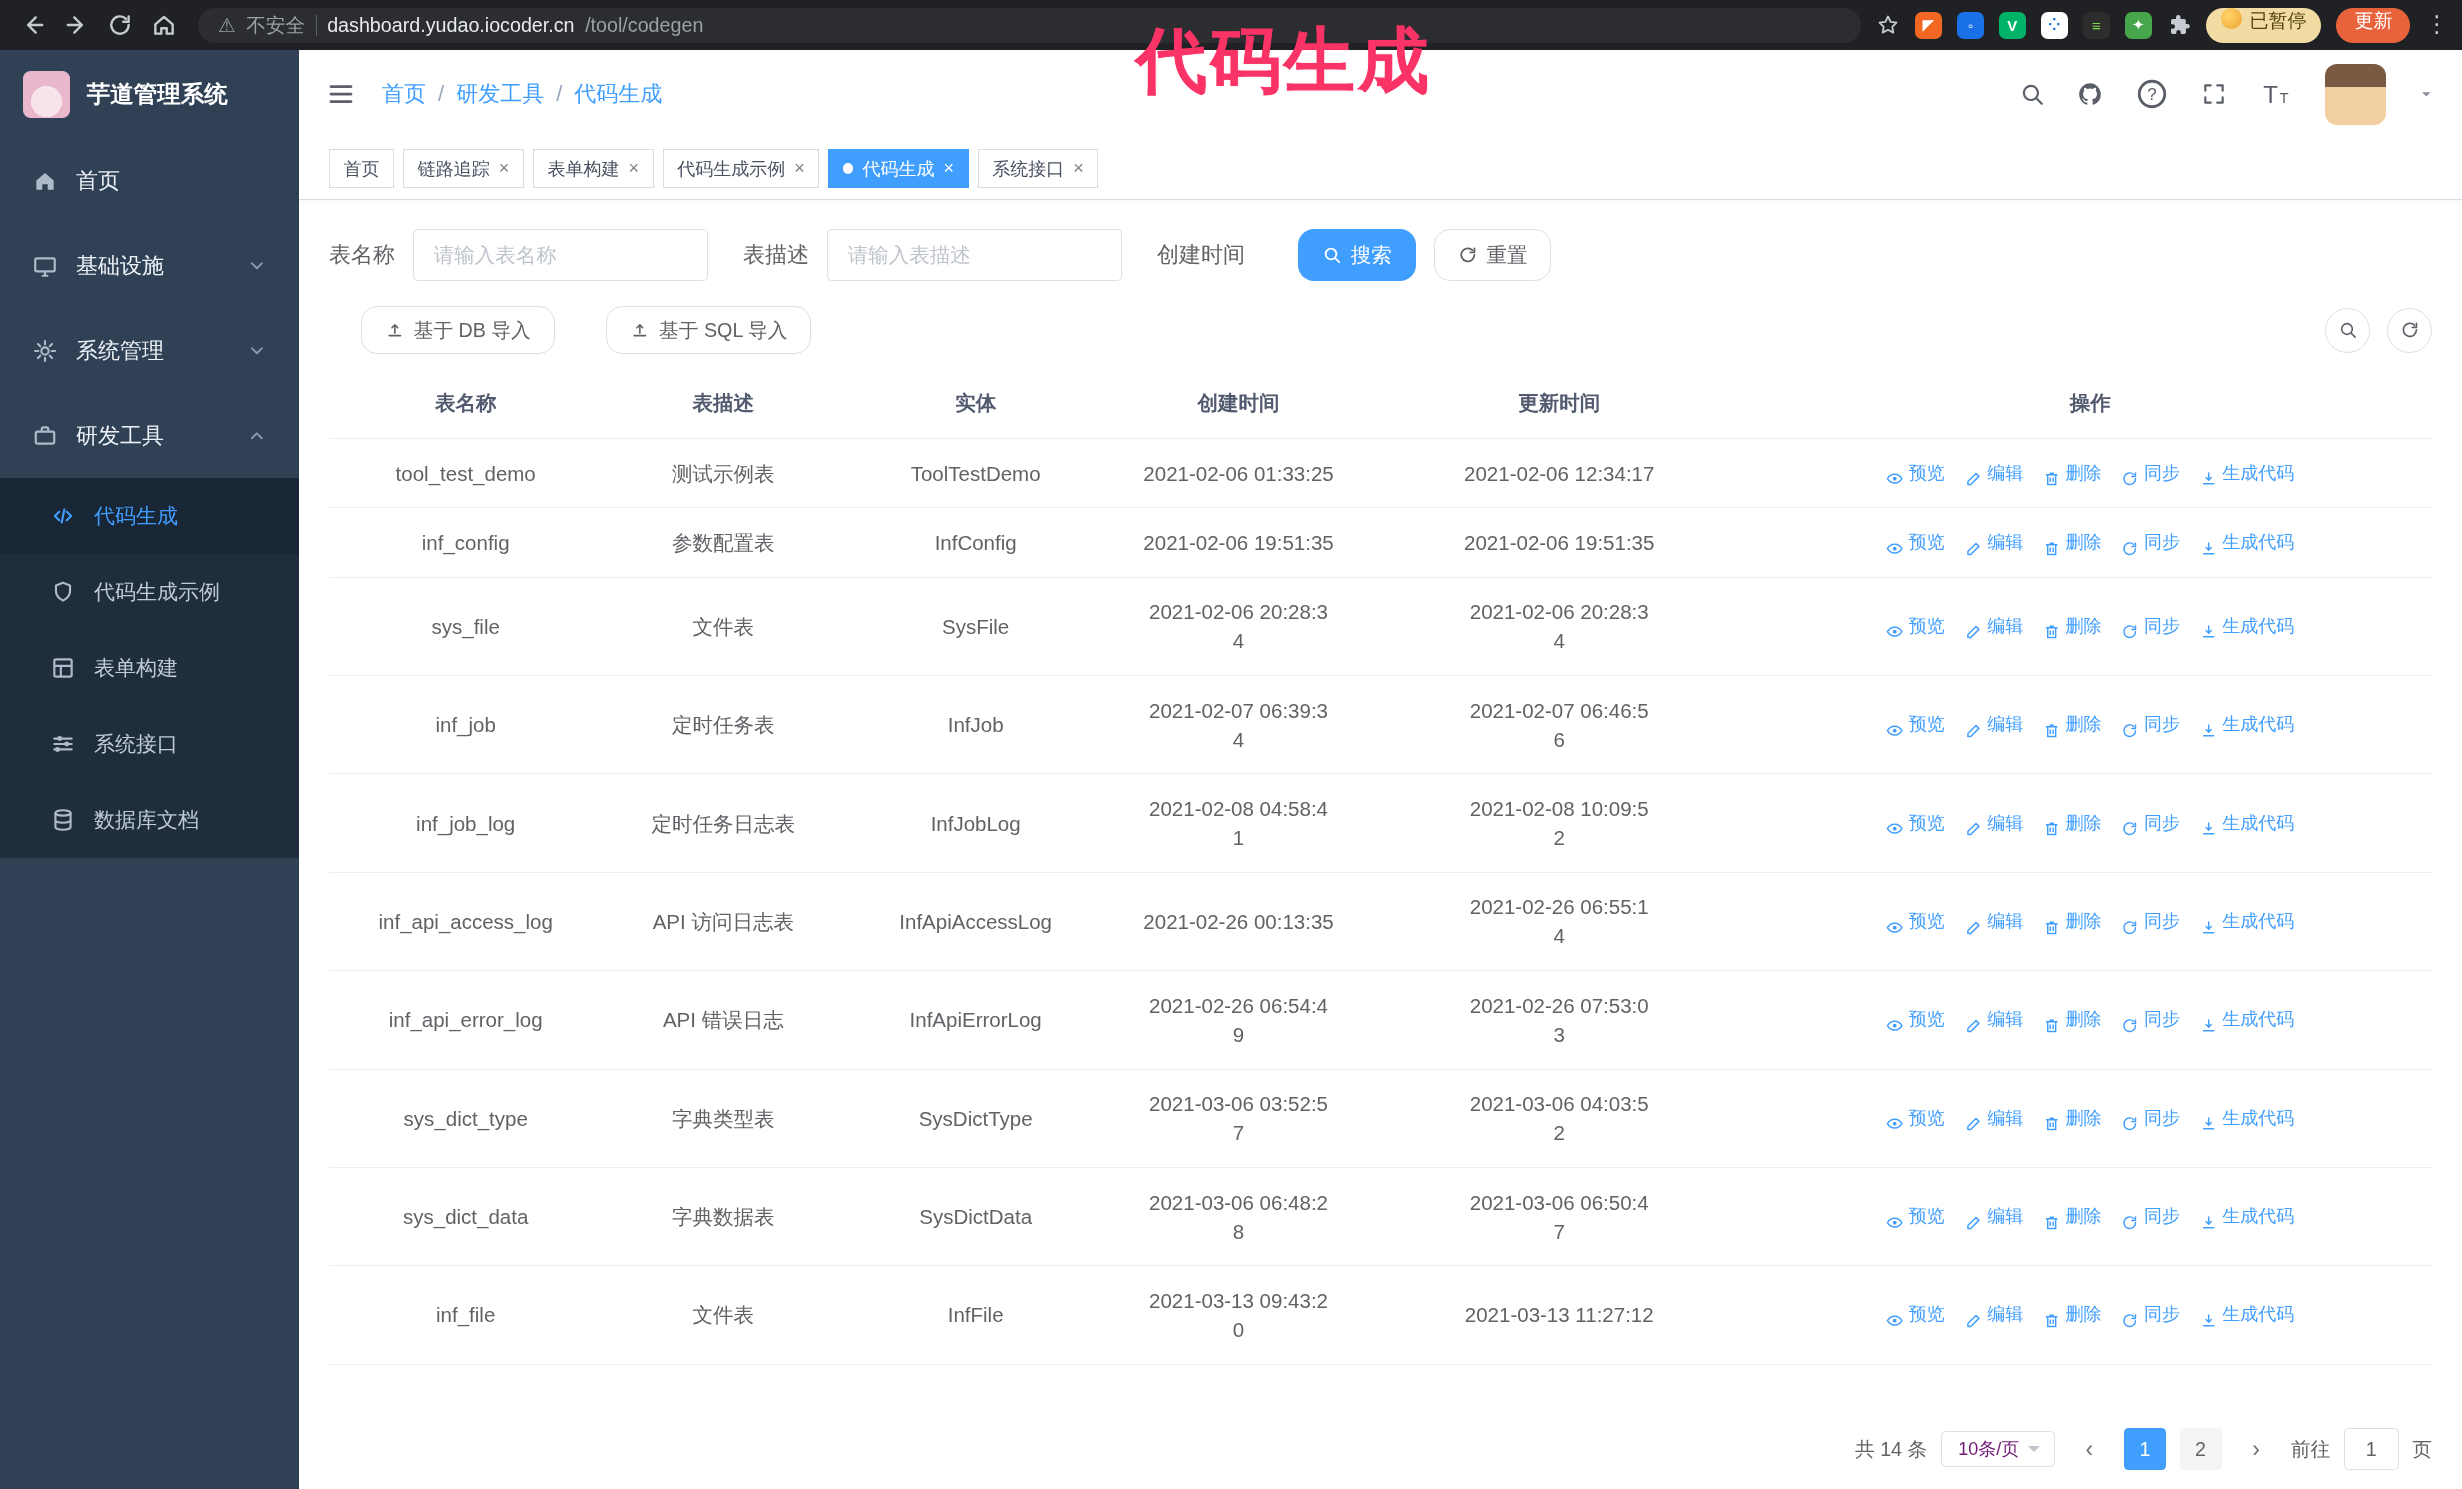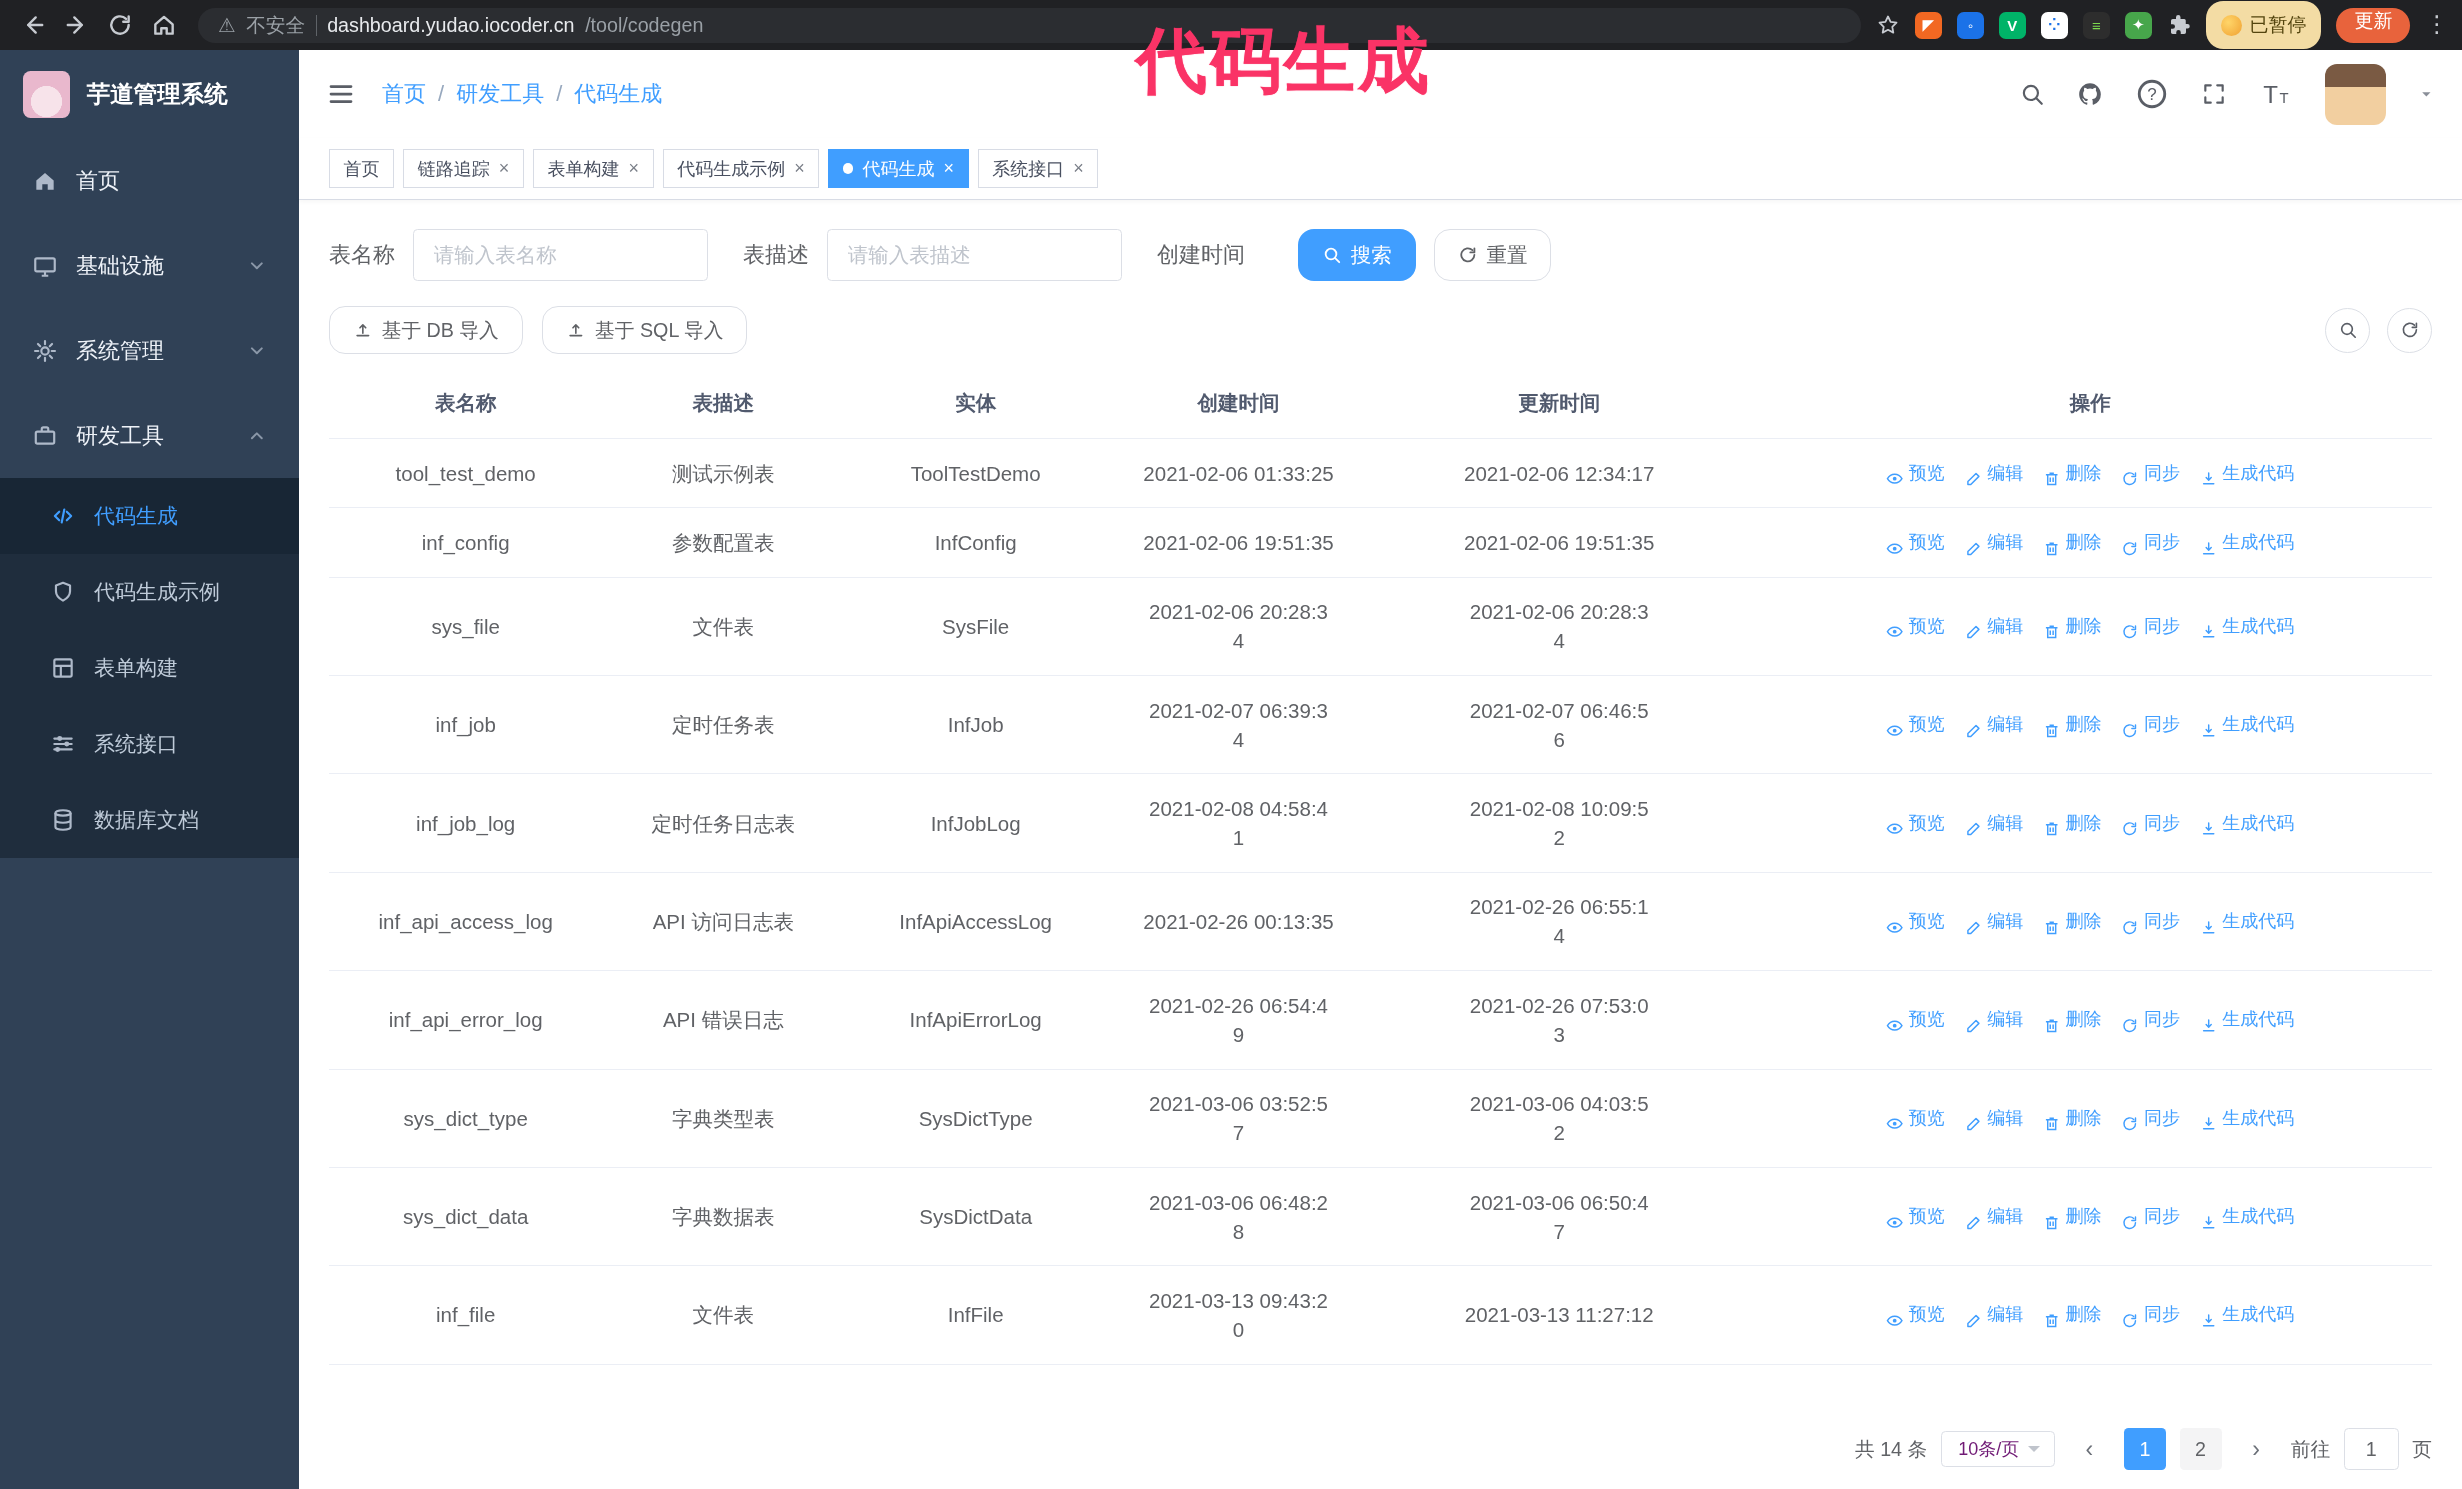--- a/index.html
+++ b/index.html
@@ -18,21 +18,21 @@
   .omnibox .path { color:#9aa0a6; }
   .chrome-right { display:flex; align-items:center; gap:15px; flex:none; }
   .chrome-ic { color:#c7cbd1; font-size:24px; }
   .ext { width:27px; height:27px; border-radius:6.8px; display:flex; align-items:center; justify-content:center; font-size:15px; font-weight:bold; color:#fff; flex:none; }
   .ext.e1 { background:#f26822; }
   .ext.e2 { background:#1b72e8; }
   .ext.e3 { background:#00b368; }
   .ext.e4 { background:#fff; color:#1b72e8; }
   .ext.e5 { background:#2d2d2d; color:#7ddb4f; }
   .ext.e6 { background:#47a64b; }
-  .paused-chip { height:48px; background:#f3dca4; color:#54450f; border-radius:17.4px; display:flex; align-items:center; gap:7.6px; padding:0 15px; font-size:19px; }
+  .paused-chip { height:35px; background:#f3dca4; color:#54450f; border-radius:17.4px; display:flex; gap:7.6px; padding:0 15px; font-size:19px; }
   .chip-face { width:21px; height:21px; border-radius:50%; background:radial-gradient(circle at 35% 35%, #ffd569, #f0a132); }
   .update-pill { height:35px; background:#e8633c; color:#fff; border-radius:17.4px; display:flex; align-items:flex-start; padding:0 18px; font-size:19px; }
   .kebab { color:#c7cbd1; font-size:23px; letter-spacing:0; line-height:7.6px; }
 
   
   .app { display:flex; height:1440px; }
 
   
   .sidebar { width:299px; background:#304156; color:#dfe6ef; flex:none; display:flex; flex-direction:column; }
   .logo-row { height:88px; display:flex; align-items:center; gap:16.7px; padding:8px 23px; }
@@ -70,21 +70,21 @@
   .content { flex:1; display:flex; flex-direction:column; padding:21px 30px 19.7px; min-height:0; }
   .filter-row { display:flex; align-items:center; font-size:22px; color:#606266; margin:7.6px 0 6px; }
   .f-label { margin-right:18px; white-space:nowrap; }
   .gap { margin-left:35px; }
   .input { height:52px; width:295px; border:0.8px solid #dcdfe6; border-radius:4.5px; padding:0 19.7px; font-size:20.5px; color:#606266; font-family:inherit; outline:none; background:#fff; }
   .input::placeholder { color:#bfc4cc; }
   .date-range { width:371px; height:52px; border:0.8px solid #dcdfe6; border-radius:4.5px; display:flex; align-items:center; gap:13.6px; padding:0 16.7px; font-size:20.5px; color:#bfc4cc; background:#fff; }
   .date-range .cal { color:#c0c4cc; font-size:21px; }
   .btn { height:52px; display:inline-flex; align-items:center; gap:9px; border-radius:16px; font-size:20.5px; padding:0 23px; border:0.8px solid transparent; cursor:pointer; font-family:inherit; }
   .btn-primary { background:#409eff; color:#fff; }
-  .btn-plain { background:#fff; color:#606266; border-color:#dcdfe6; }
+  .btn-plain { background:#fff; color:#606266; border-color:#dcdfe6;margin-left:32px; }
   .btn .bic { font-size:19.7px; }
 
   .toolbar-row { display:flex; align-items:center; gap:19.7px; margin:19.7px 0 13.6px; }
   .toolbar-row .btn { height:48px; font-size:19.7px; }
   .right-tools { margin-left:auto; display:flex; gap:16.7px; }
   .circle-btn { width:45px; height:45px; border-radius:50%; border:0.8px solid #dcdfe6; background:#fff; color:#5a5e66; display:flex; align-items:center; justify-content:center; font-size:19.7px; }
 
   table.grid { width:100%; border-collapse:collapse; font-size:20.5px; color:#606266; table-layout:fixed; }
   .grid th { font-weight:bold; color:#515a6e; padding:21px 7.6px; border-bottom:0.8px solid #ebeef5; text-align:center; font-size:20.5px; }
   .grid td { padding:19.7px 7.6px; border-bottom:0.8px solid #ebeef5; text-align:center; line-height:29px; }

